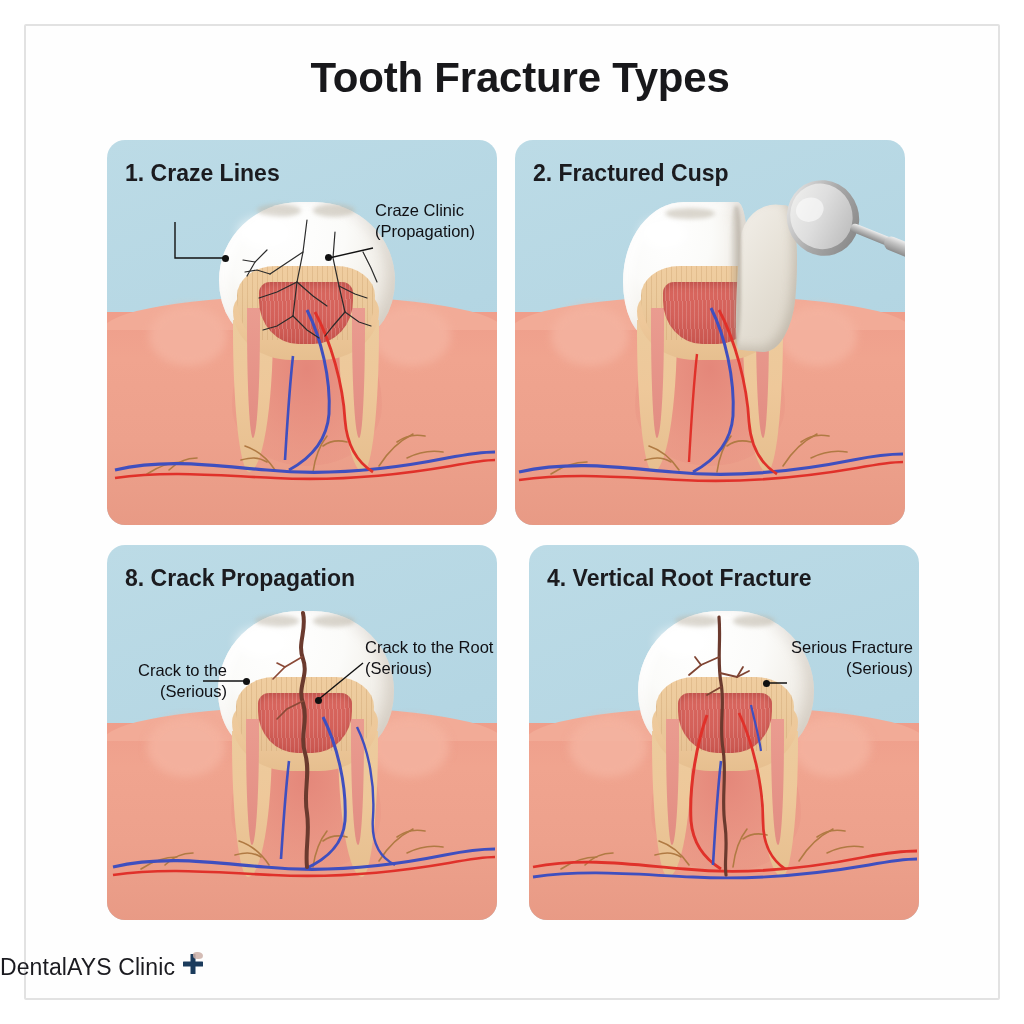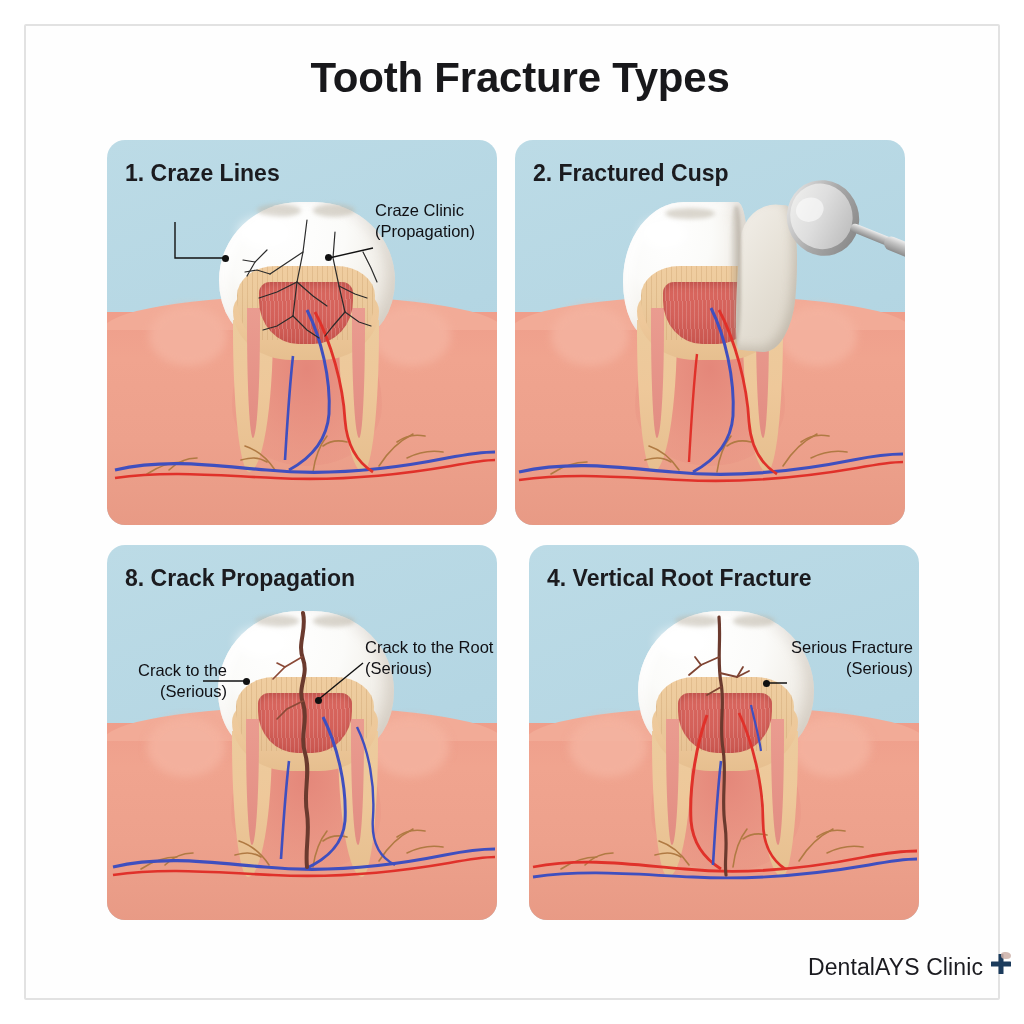--- a/index.html
+++ b/index.html
@@ -130,21 +130,21 @@
   .dot{
     position:absolute;width:7px;height:7px;border-radius:50%;
     background:#111;z-index:61;
   }
 
   
   .mirror{position:absolute;z-index:45;}
 
   
   .footer{
-    position:absolute;left:0;top:952px;width:1024px;text-align:right;
+    position:absolute;left:0;top:952px;width:1024px;text-align:left;
     z-index:70;
   }
   .footer .brand{
     font-size:23px;color:#1b1b20;letter-spacing:.1px;
     display:inline-block;vertical-align:middle;
   }
   .footer .cross{
     display:inline-block;vertical-align:middle;margin-left:5px;
     position:relative;top:-1px;
   }

